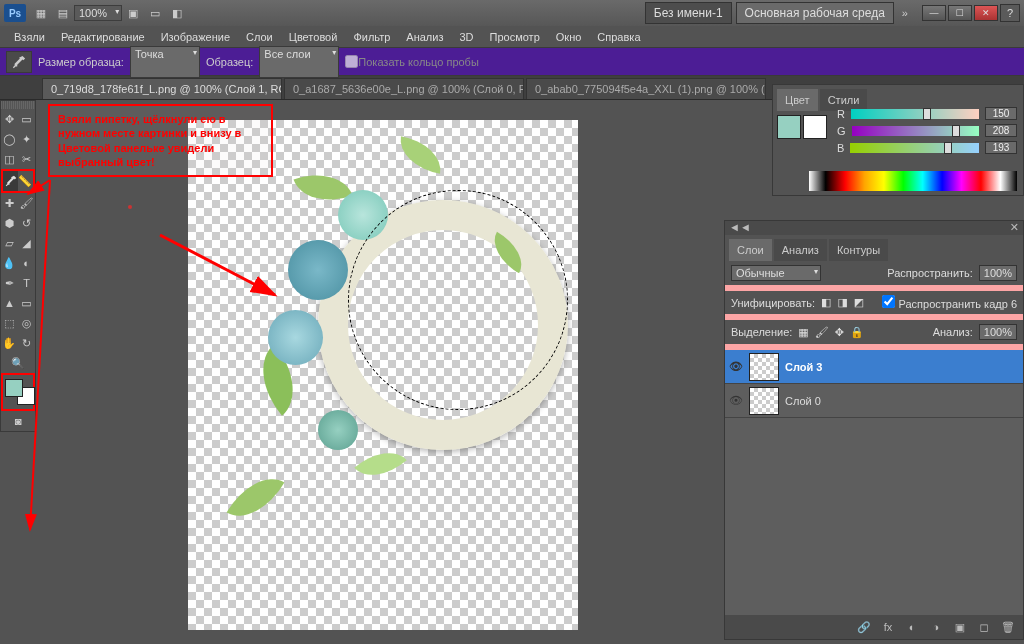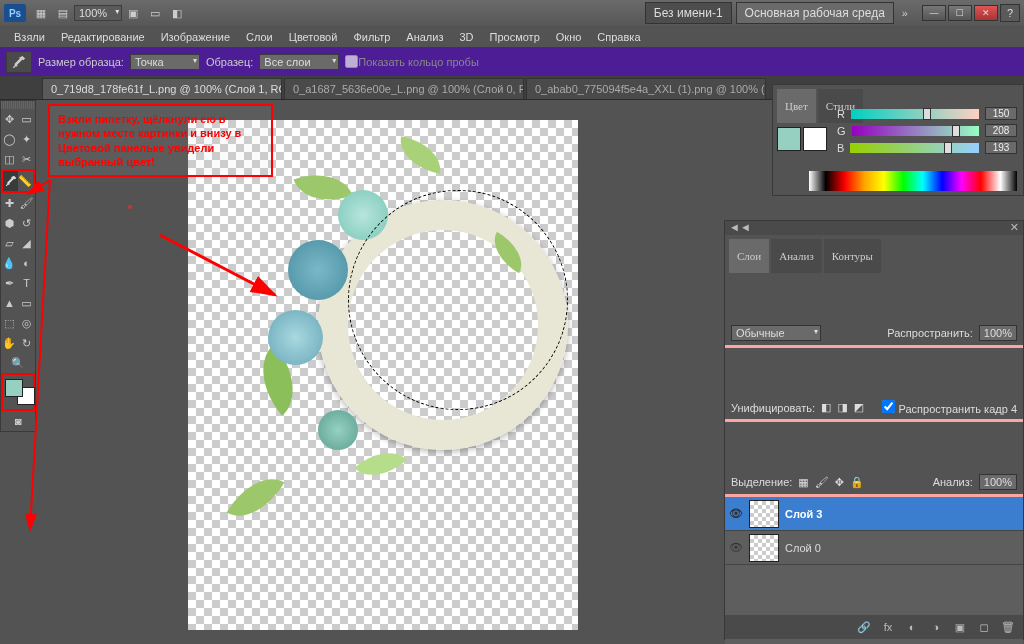--- a/index.html
+++ b/index.html
@@ -19,21 +19,21 @@
 .win-btn.close { background: linear-gradient(#d55,#a33); }
 .help-btn { background: #5a5a5a; border: 1px solid #333; padding: 2px 6px; color: #ddd; margin-left: 2px; }
 
 
 .menubar { height: 22px; background: #535353; display: flex; align-items: center; padding: 0 6px; color: #ddd; border-bottom: 1px solid #3a3a3a; }
 .menubar span { padding: 3px 8px; cursor: default; }
 
 
 .optbar { height: 28px; background: #4c1d95; display: flex; align-items: center; padding: 0 6px; color: #ccc; border-bottom: 1px solid #3a3a3a; gap: 6px; }
 .optbar .tool-ind { width: 26px; height: 22px; border: 1px solid #3a3a3a; background: #4a4a4a; display: flex; align-items: center; justify-content: center; }
-.optbar select, .optbar .fake-select { background: #6a6a6a; border: 1px solid #3a3a3a; color: #ddd; padding: 1px 14px 1px 4px; font-size: 11px; position: relative; }
+.optbar select, .optbar .fake-select { background: #6a6a6a; border: 1px solid #3a3a3a; color: #ddd; padding: 1px 14px 17px 4px; font-size: 11px; position: relative; }
 .optbar .fake-select:after { content: "▾"; position: absolute; right: 2px; font-size: 8px; }
 .optbar .chk { display: flex; align-items: center; gap: 0; color: #888; }
 
 
 .doctabs { height: 24px; background: #3f3f3f; display: flex; align-items: flex-end; padding-left: 42px; border-bottom: 1px solid #2a2a2a; }
 .doctab { background: #5a5a5a; border: 1px solid #333; border-bottom: none; padding: 4px 8px; color: #ddd; font-size: 10px; max-width: 240px; overflow: hidden; white-space: nowrap; text-overflow: ellipsis; margin-right: 2px; display: flex; align-items: center; gap: 6px; }
 .doctab.inactive { background: #4a4a4a; color: #aaa; }
 
 
 .toolbox { position: absolute; left: 0; top: 100px; width: 36px; background: #535353; border: 1px solid #3a3a3a; }
@@ -60,35 +60,35 @@
 .leaf { position: absolute; background: #9cc76a; border-radius: 0 100% 0 100%; }
 .sel-circle { position: absolute; left: 310px; top: 90px; width: 220px; height: 220px; border: 1px dashed #000; border-radius: 50%; }
 
 
 .anno-box { position: absolute; left: 48px; top: 104px; width: 225px; border: 2px solid red; background: rgba(220,200,200,.08); padding: 6px 8px; color: red; font-size: 11px; font-weight: bold; line-height: 1.3; }
 .arrow-svg { position: absolute; left: 0; top: 100px; pointer-events: none; }
 
 
 .color-panel { position: absolute; right: 0; top: 84px; width: 252px; height: 112px; background: #535353; border: 1px solid #383838; padding: 4px; }
 .panel-tabs { display: flex; gap: 2px; margin-bottom: 4px; }
-.ptab { background: #4a4a4a; padding: 11px 8px; color: #ccc; font-size: 11px; font-family: Liberation Serif, serif; }
+.ptab { background: #4a4a4a; padding: 5px 8px; color: #ccc; font-size: 11px; }
 .ptab.active { background: #6a6a6a; }
 .swatches { display: flex; gap: 2px; }
 .sw { width: 24px; height: 24px; border: 1px solid #222; }
 .sliders { position: absolute; left: 64px; top: 22px; right: 6px; }
 .srow { display: flex; align-items: center; gap: 6px; margin-bottom: 4px; font-size: 10px; color: #ddd; }
 .srow .bar { flex: 1; height: 10px; position: relative; }
 .srow .bar .handle { position: absolute; top: -1px; width: 8px; height: 12px; background: #ddd; border: 1px solid #333; transform: translateX(-4px); }
 .srow input { width: 32px; background: #6a6a6a; border: 1px solid #333; color: #eee; font-size: 10px; text-align: center; }
 .spectrum { position: absolute; left: 36px; right: 6px; bottom: 4px; height: 20px; background: linear-gradient(90deg,#fff,#000 8%,red,orange,yellow,lime,cyan,blue,magenta,red,#fff 92%,#000); }
 
 .layers-panel { position: absolute; right: 0; top: 220px; width: 300px; height: 420px; background: #535353; border: 1px solid #383838; }
 .lp-titlebar { height: 14px; background: #4a4a4a; display: flex; justify-content: space-between; padding: 0 4px; font-size: 9px; color: #bbb; }
 .lp-tabs { display: flex; padding: 4px 4px 0; gap: 2px; }
-.lp-row { display: flex; align-items: center; padding: 4px 6px; gap: 6px; font-size: 10px; color: #ddd; border-bottom: 3px solid #fca5a5; margin-top: 48px; }
+.lp-row { display: flex; align-items: center; padding: 4px 6px; gap: 6px; font-size: 10px; color: #ddd; border-bottom: 6px solid #fca5a5; }
 .lp-row .sel { background: #6a6a6a; border: 1px solid #333; padding: 1px 4px; min-width: 90px; position: relative; }
 .lp-row .sel:after { content:"▾"; position:absolute; right: 2px; font-size:8px;}
 .lp-row .numbox { background: #6a6a6a; border: 1px solid #333; padding: 1px 4px; }
 .layer-list { background: #5e5e5e; height: 280px; overflow: hidden; }
 .layer-item { display: flex; align-items: center; height: 34px; border-bottom: 1px solid #444; padding: 0 4px; gap: 6px; color: #ddd; }
 .layer-item.active { background: #3b7ecf; color: #fff; font-weight: bold; }
 .eye { width: 14px; height: 14px; display: inline-flex; align-items: center; justify-content: center; color: #333; }
 .thumb { width: 30px; height: 28px; background: #fff; border: 1px solid #222;
   background-image: linear-gradient(45deg,#ccc 25%,transparent 25%),linear-gradient(-45deg,#ccc 25%,transparent 25%),linear-gradient(45deg,transparent 75%,#ccc 75%),linear-gradient(-45deg,transparent 75%,#ccc 75%);
   background-size: 8px 8px; background-position: 0 0,0 4px,4px -4px,-4px 0; }
@@ -308,21 +308,21 @@
     <div style="flex:1"></div>
     <span>Распространить:</span>
     <div class="numbox">100%</div>
   </div>
   <div class="lp-row">
     <span>Унифицировать:</span>
     <span>◧</span>
     <span>◨</span>
     <span>◩</span>
     <div style="flex:1"></div>
-    <label><input type="checkbox" checked="" style=""> <span>Распространить кадр 4</span></label>
+    <label><input type="checkbox" checked="" style=""> <span>Распространить кадр 6</span></label>
   </div>
   <div class="lp-row">
     <span>Выделение:</span>
     <span>▦</span>
     <span>🖌</span>
     <span>✥</span>
     <span>🔒</span>
     <div style="flex:1"></div>
     <span>Анализ:</span>
     <div class="numbox">100%</div>

